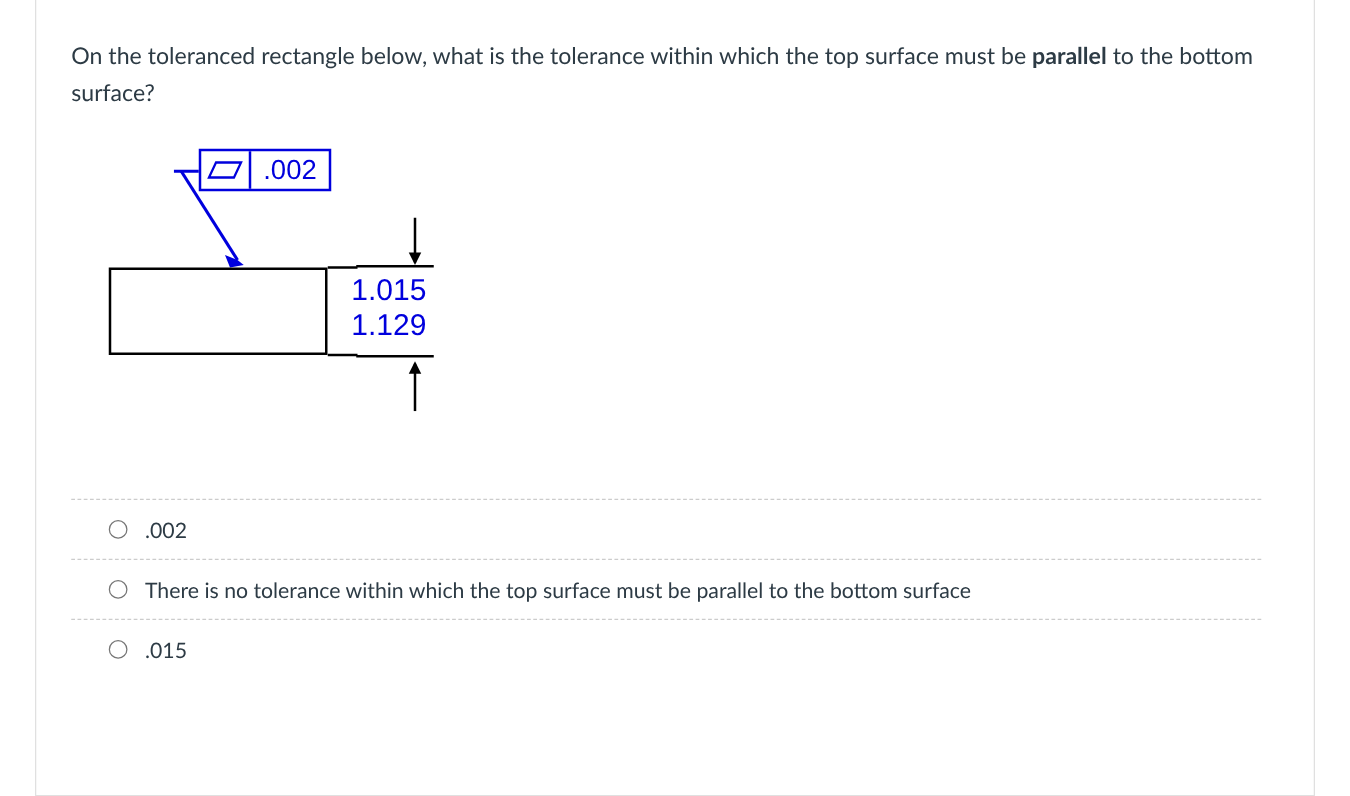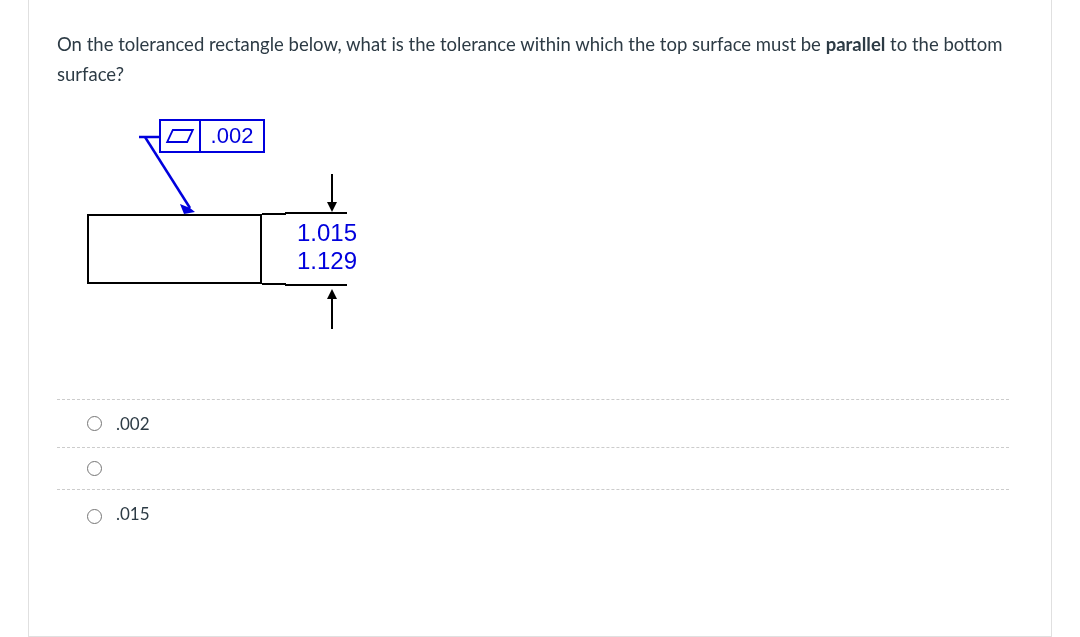--- a/index.html
+++ b/index.html
@@ -106,41 +106,40 @@
       left: 248px;
     }
     .dim-arrow-bottom {
       position: absolute;
       top: 168px;
       left: 248px;
     }
     .dim-text {
       position: absolute;
       top: 100px;
-      left: 220px;
+      left: 204px;
       font-size: 24px;
       color: #0000dd;
       font-family: Arial, sans-serif;
       font-weight: 500;
       line-height: 1.15;
       text-align: left;
     }
     .options-list {
       border-top: 1px dashed #ccc;
       margin-top: 10px;
     }
     .option-row {
       display: flex;
       align-items: center;
       padding: 13px 0 13px 30px;
       border-bottom: 1px dashed #ccc;
     }
     .option-row:last-child {
       border-bottom: none;
-      align-items: flex-end;
     }
     .radio-circle {
       width: 15px;
       height: 15px;
       border: 1.5px solid #767676;
       border-radius: 50%;
       margin-right: 14px;
       flex-shrink: 0;
       background: #fff;
     }
@@ -205,20 +204,21 @@
 
   </div>
 
   <div class="options-list">
     <div class="option-row">
       <div class="radio-circle"></div>
       <div class="option-text">.002</div>
     </div>
     <div class="option-row">
       <div class="radio-circle"></div>
+      <div class="option-text">There is no tolerance within which the top surface must be parallel to the bottom surface</div>
     </div>
     <div class="option-row">
       <div class="radio-circle"></div>
       <div class="option-text">.015</div>
     </div>
   </div>
 
 </div>
 
 </body></html>

